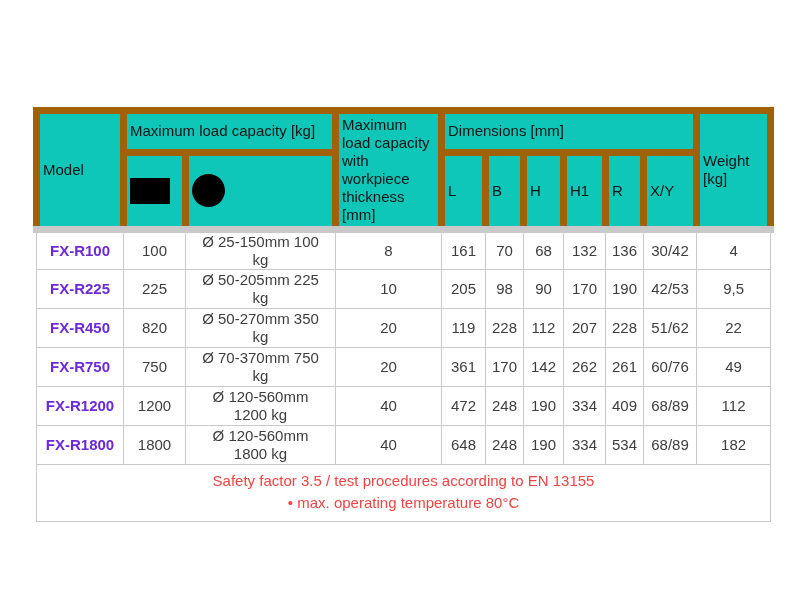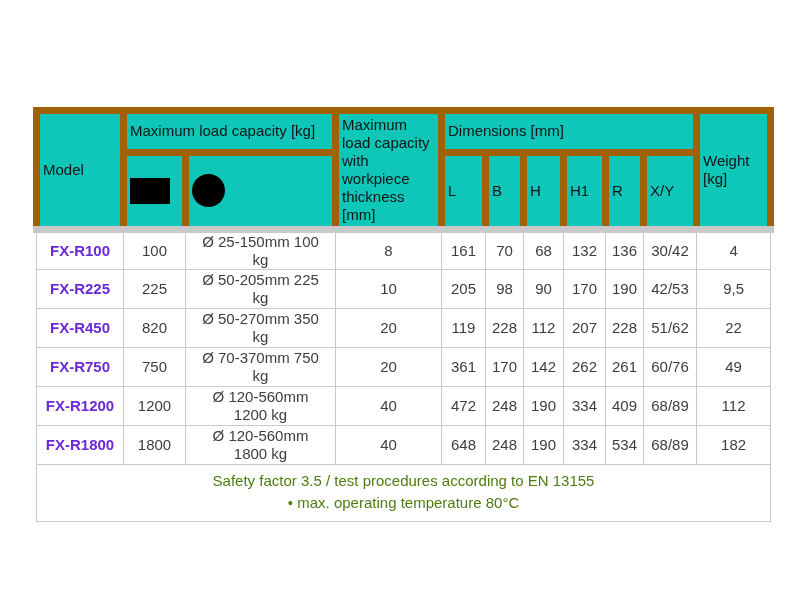--- a/index.html
+++ b/index.html
@@ -45,21 +45,21 @@
     border: 1px solid var(--border);
     background: #ffffff;
     text-align: center;
     vertical-align: middle;
     height: 39px;
     padding: 0 3px;
     line-height: 18px;
   }
   td.model { font-weight: bold; color: #6d28d9; }
   td.pre { white-space: pre-line; }
-  tfoot td.footer-cell { height: 57px; padding: 4px 8px 8px; color: #4d7c0f; }
+  tfoot td.footer-cell { height: 57px; padding: 4px 8px 8px; color: #ef4444; }
   .fline1 { margin-top: 2px; }
   .fline2 { margin-top: 4px; }
   .rect-icon {
     display: inline-block;
     width: 40px; height: 26px;
     background: #000000;
     vertical-align: middle;
   }
   .circle-icon {
     display: inline-block;

